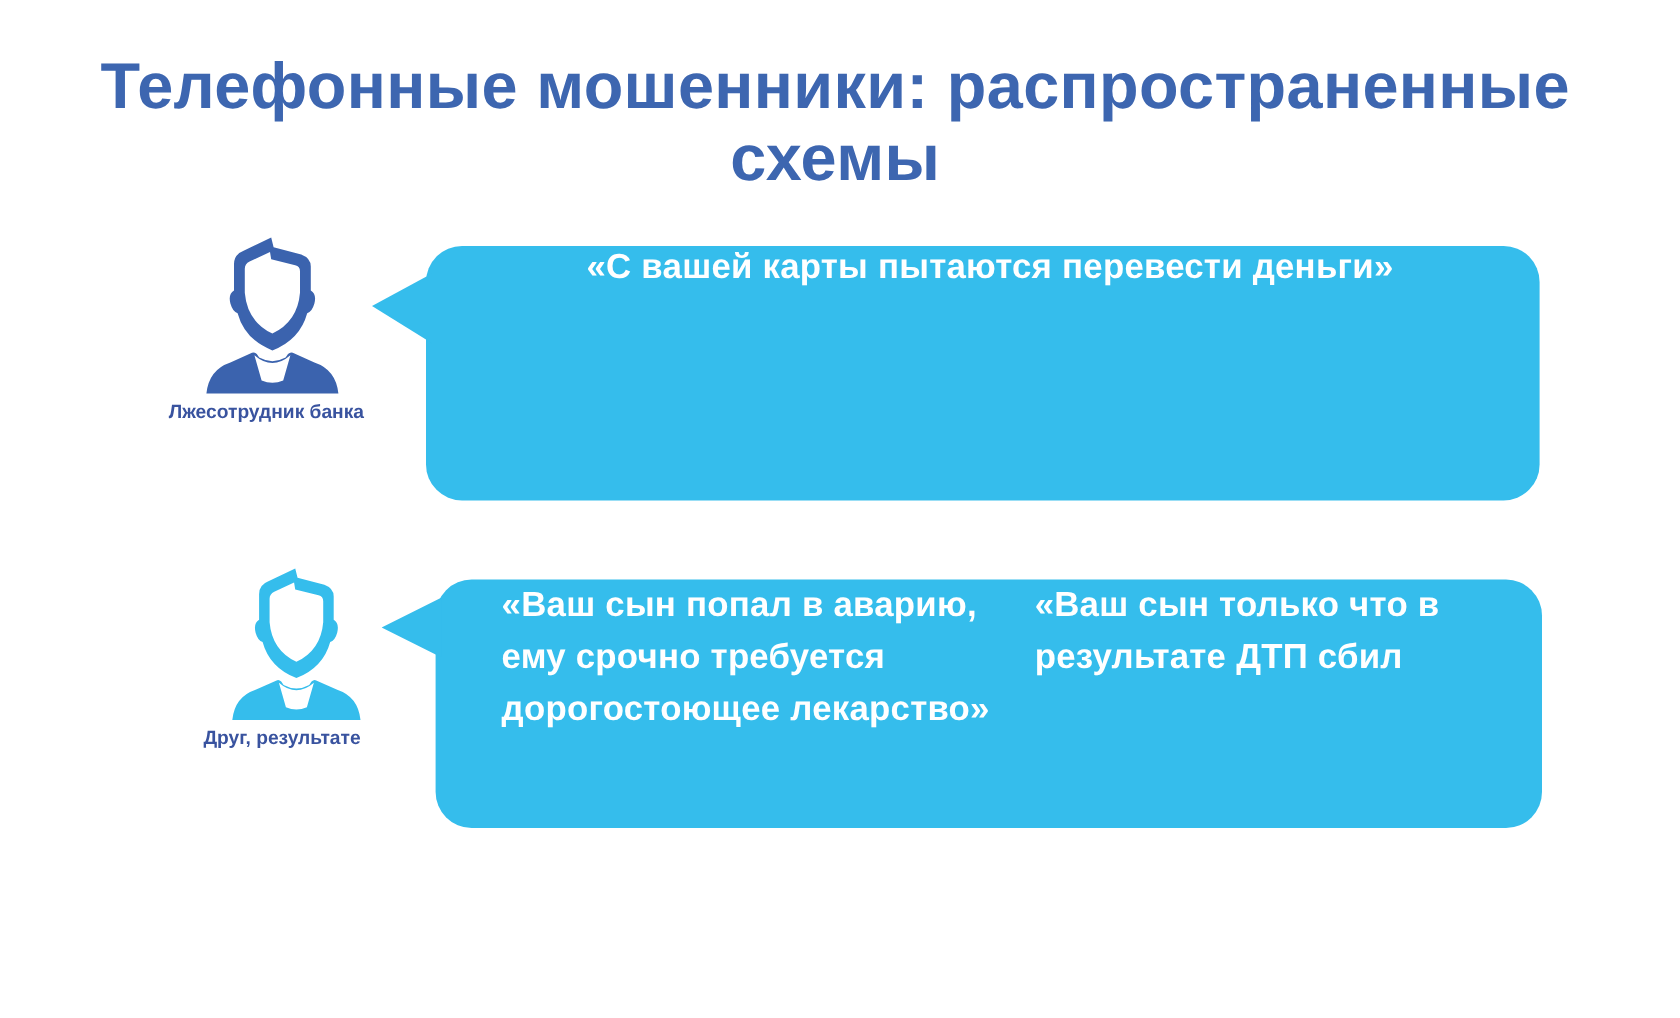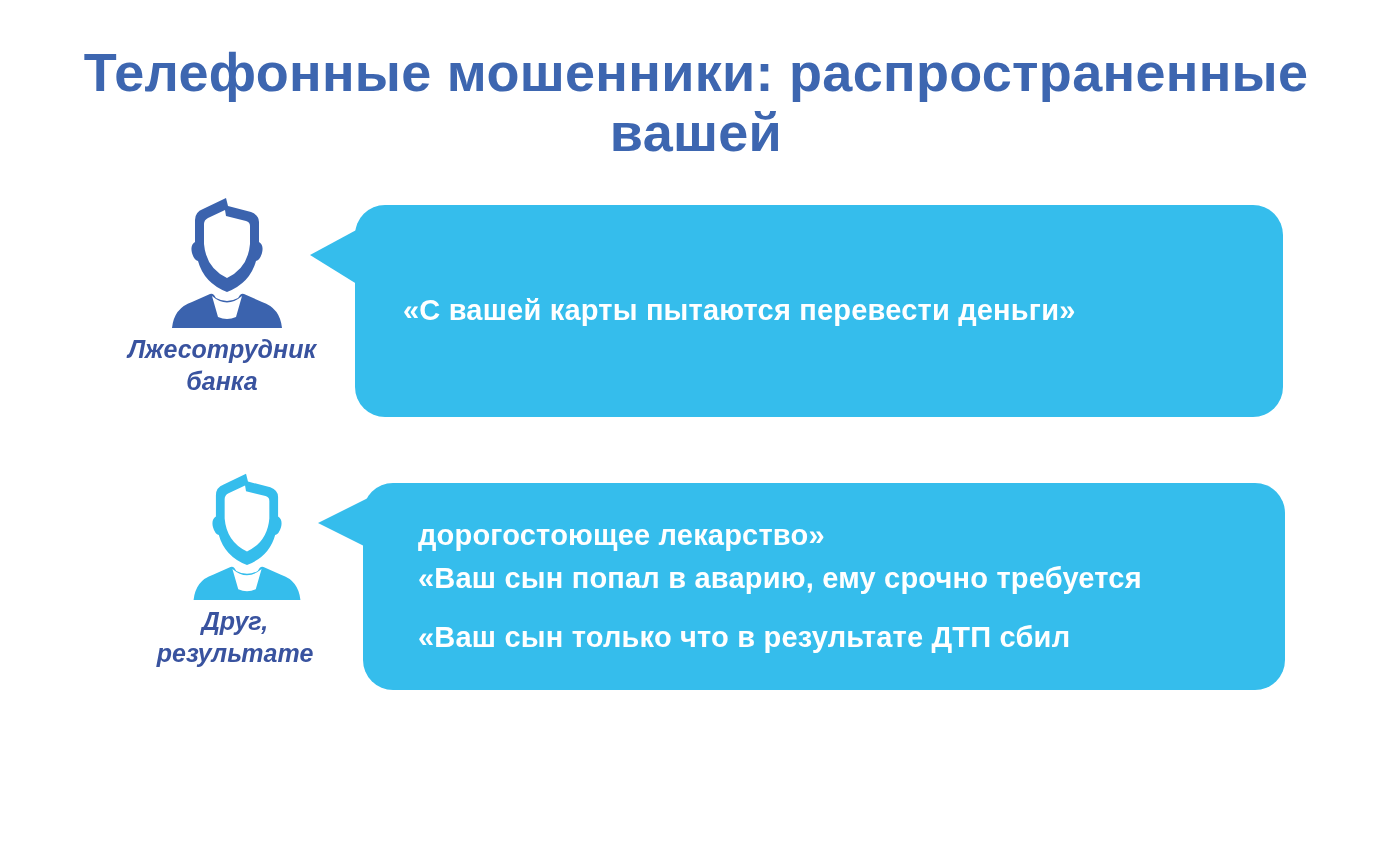--- a/index.html
+++ b/index.html
@@ -15,28 +15,28 @@
   .title span { display:block; }
 
   .avatar { position:absolute; }
   .avatar.dark  { color:#3B63AE; }
   .avatar.light { color:#35BDEC; }
   .av1 { left:160px; top:190px; }
   .av2 { left:182px; top:466px; }
 
   .fig-label {
     position:absolute; width:230px; text-align:center;
-    color:#39539F; font-size:25px; font-weight:700; line-height:1.26;font-style:italic;
+    color:#39539F; font-size:16px; font-weight:700; line-height:1.26;
   }
   .lb1 { left:107px; top:334px; }
   .lb2 { left:120px; top:606px; }
 
   .bubble {
     position:absolute; background:#35BDEC; border-radius:30px;
-    display:flex; flex-direction:column; justify-content:center;
+    display:flex; flex-direction:row; justify-content:center;
     color:#ffffff; font-size:29px; font-weight:700; letter-spacing:0.2px;
     box-sizing:border-box;
   }
   .b1 { left:355px; top:205px; width:928px; height:212px;
         padding:0 36px 0 48px; gap:10px; }
   .b2 { left:363px; top:483px; width:922px; height:207px;
         padding:0 36px 0 55px; gap:15px; }
   .q { line-height:1.3; }
   .b2 .q { line-height:1.5; }
 
@@ -44,21 +44,21 @@
   .t1 { left:-45px; top:23px; }
   .t2 { left:-45px; top:15px; }
 </style>
 </head>
 <body>
 
 <div class="canvas">
 
   <h1 class="title">
     <span>Телефонные мошенники: распространенные</span>
-    <span>вашей</span>
+    <span>схемы</span>
   </h1>
 
   <svg class="avatar dark av1" width="134" height="140" viewBox="0 0 130 140">
     <path fill="currentColor" d="M33,52 L33,30 Q33,22 41,19 L64,8 L66,16 L89,22 Q97,25 97,32 L97,52
       Q102,55 100,63 Q98,70 94,71 Q88,93 65,102 Q42,93 36,71 Q32,70 30,63 Q28,55 33,52 Z"></path>
     <path fill="#ffffff" d="M42,54 L42,34 Q42,30 46,28 L63,20 L64,26 L84,31 Q88,32 88,36 L88,54
       Q86,78 65,88 Q44,78 42,54 Z"></path>
     <path fill="currentColor" d="M10,138 Q12,118 30,112 L48,104 Q50,103 52,105 L54,108
       Q65,114 76,108 L78,105 Q80,103 82,104 L100,112 Q118,118 120,138 Z"></path>
     <path fill="#ffffff" d="M50,106 Q65,119 80,106 L74,127 Q65,131 56,127 Z"></path>
@@ -81,21 +81,21 @@
       Q65,114 76,108 L78,105 Q80,103 82,104 L100,112 Q118,118 120,138 Z"></path>
     <path fill="#ffffff" d="M50,106 Q65,119 80,106 L74,127 Q65,131 56,127 Z"></path>
   </svg>
   <div class="fig-label lb2">Друг, результате</div>
 
   <div class="bubble b2">
     <svg class="tail t2" width="50" height="52" viewBox="0 0 50 52">
       <polygon points="50,0 0,25 50,50"></polygon>
     </svg>
     <div class="q">
+      <div>«Ваш сын попал в аварию, ему срочно требуется</div>
       <div>дорогостоющее лекарство»</div>
-      <div>«Ваш сын попал в аварию, ему срочно требуется</div>
     </div>
     <div class="q">
       <div>«Ваш сын только что в результате ДТП сбил</div>
     </div>
   </div>
 
 </div>
 
 </body></html>

